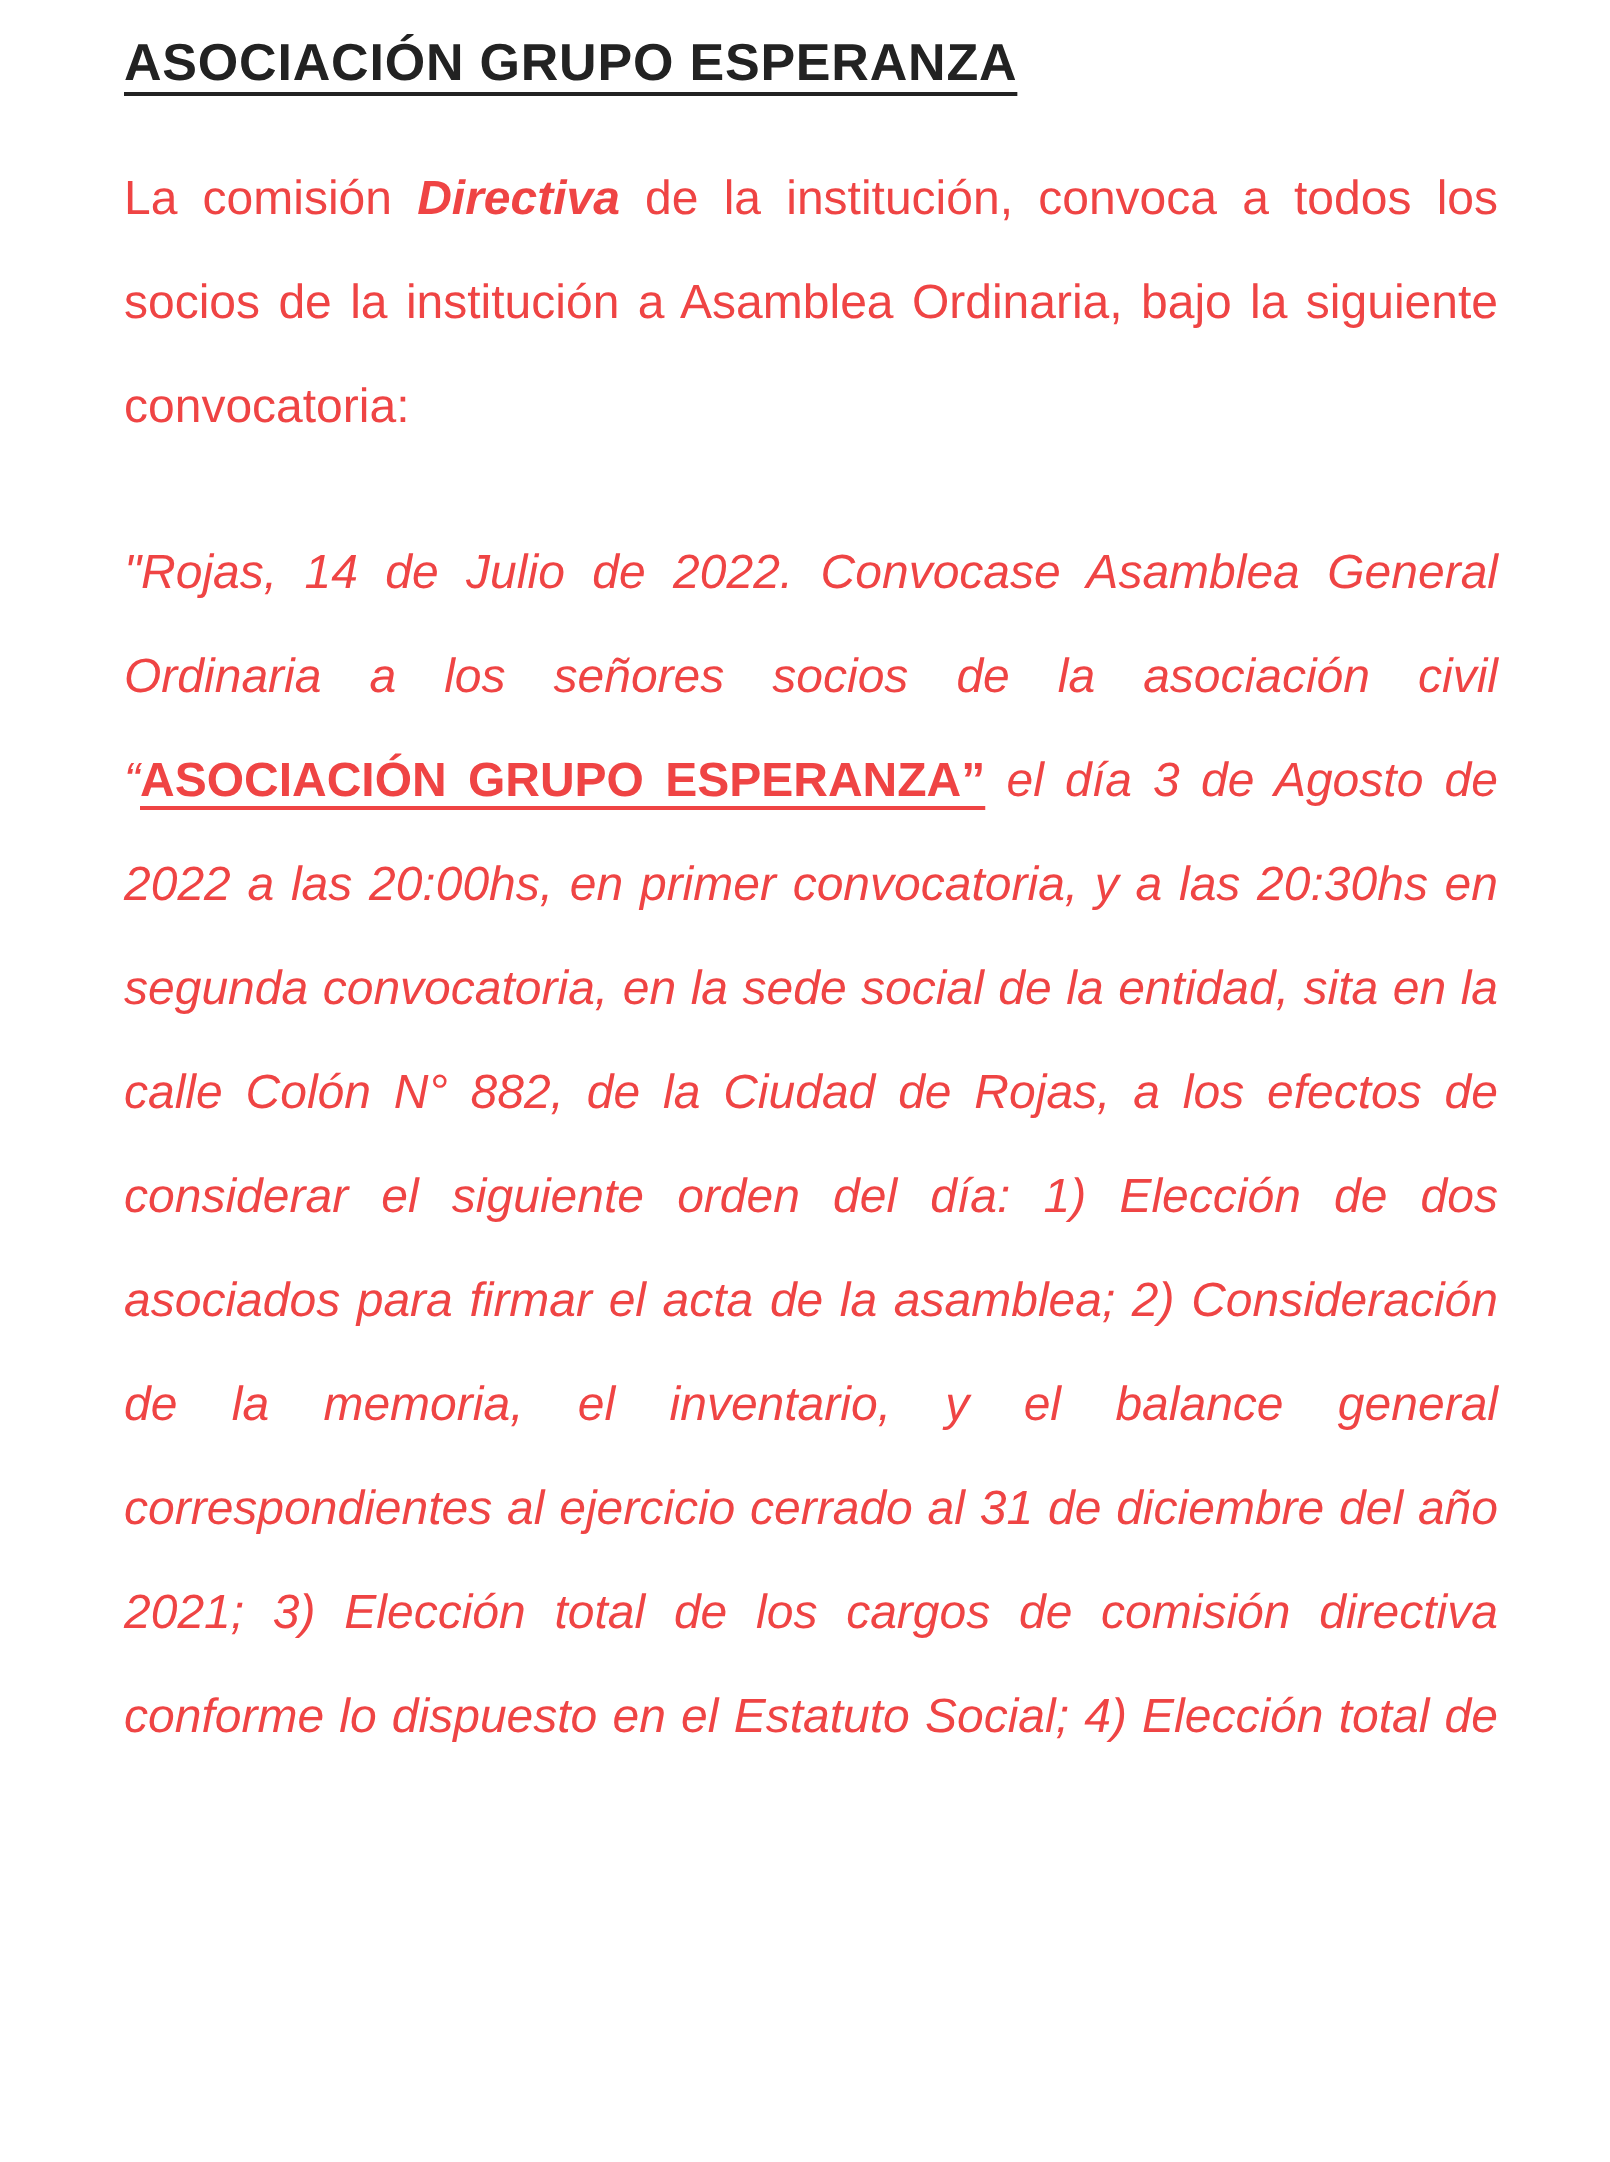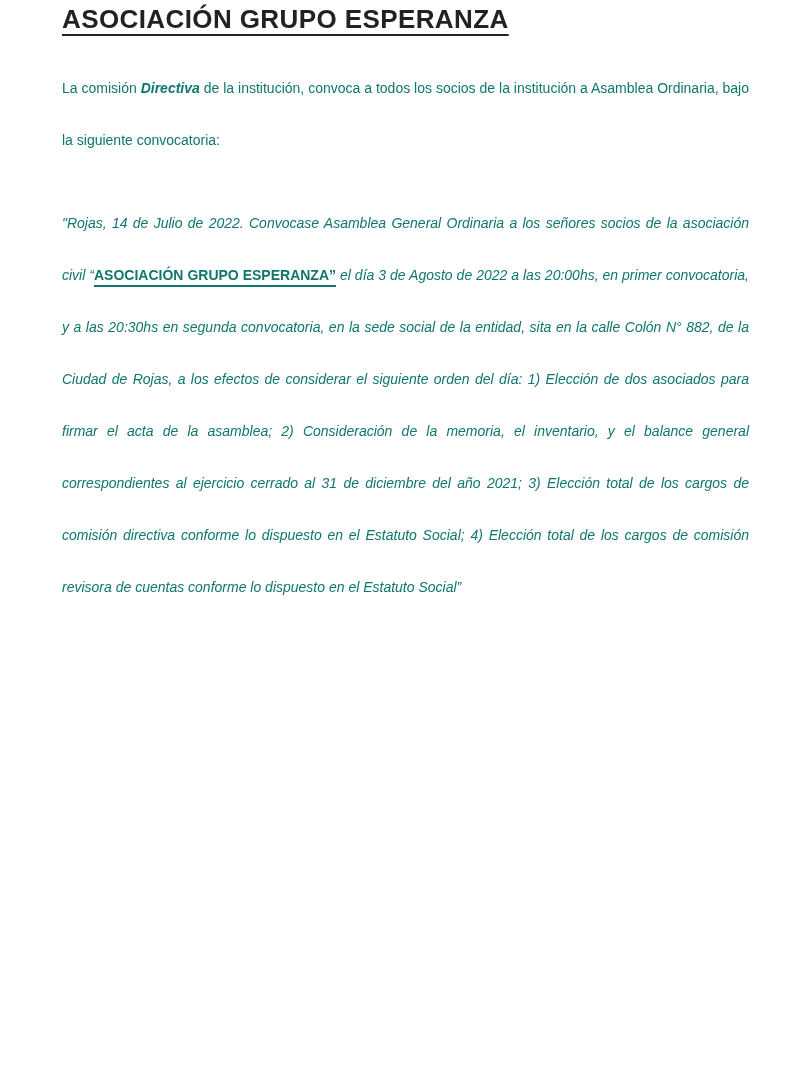--- a/index.html
+++ b/index.html
@@ -6,43 +6,43 @@
     margin: 0;
     padding: 0;
     background: #ffffff;
   }
   .page {
     position: relative;
     width: 805px;
     height: 871px;
     box-sizing: border-box;
     background: #ffffff;
-    padding: 0 56px 0 62px;
+    padding: 12px 56px 0 62px;
     overflow: hidden;
     font-family: "Liberation Sans", sans-serif;
     color: #1e1e1e;
   }
   .doc-title {
     font-family: "Liberation Sans", sans-serif;
     font-size: 26px;
     font-weight: 700;
     letter-spacing: 0.4px;
     color: #222222;
     text-decoration: underline;
     text-decoration-thickness: 2px;
     text-underline-offset: 6px;
     margin: 0 0 24px 0;
     line-height: 38px;
   }
   p.body-par {
-    font-size: 14px;
+    font-size: 24px;
     line-height: 52px;
     text-align: justify;
     margin: 0 0 31px 0;
-    color: #0f766e;
+    color: #ef4444;
   }
   p.body-par.last {
     margin-bottom: 0;
   }
   .italic-par {
     font-style: italic;
   }
   .bold-italic {
     font-weight: 700;
     font-style: italic;

